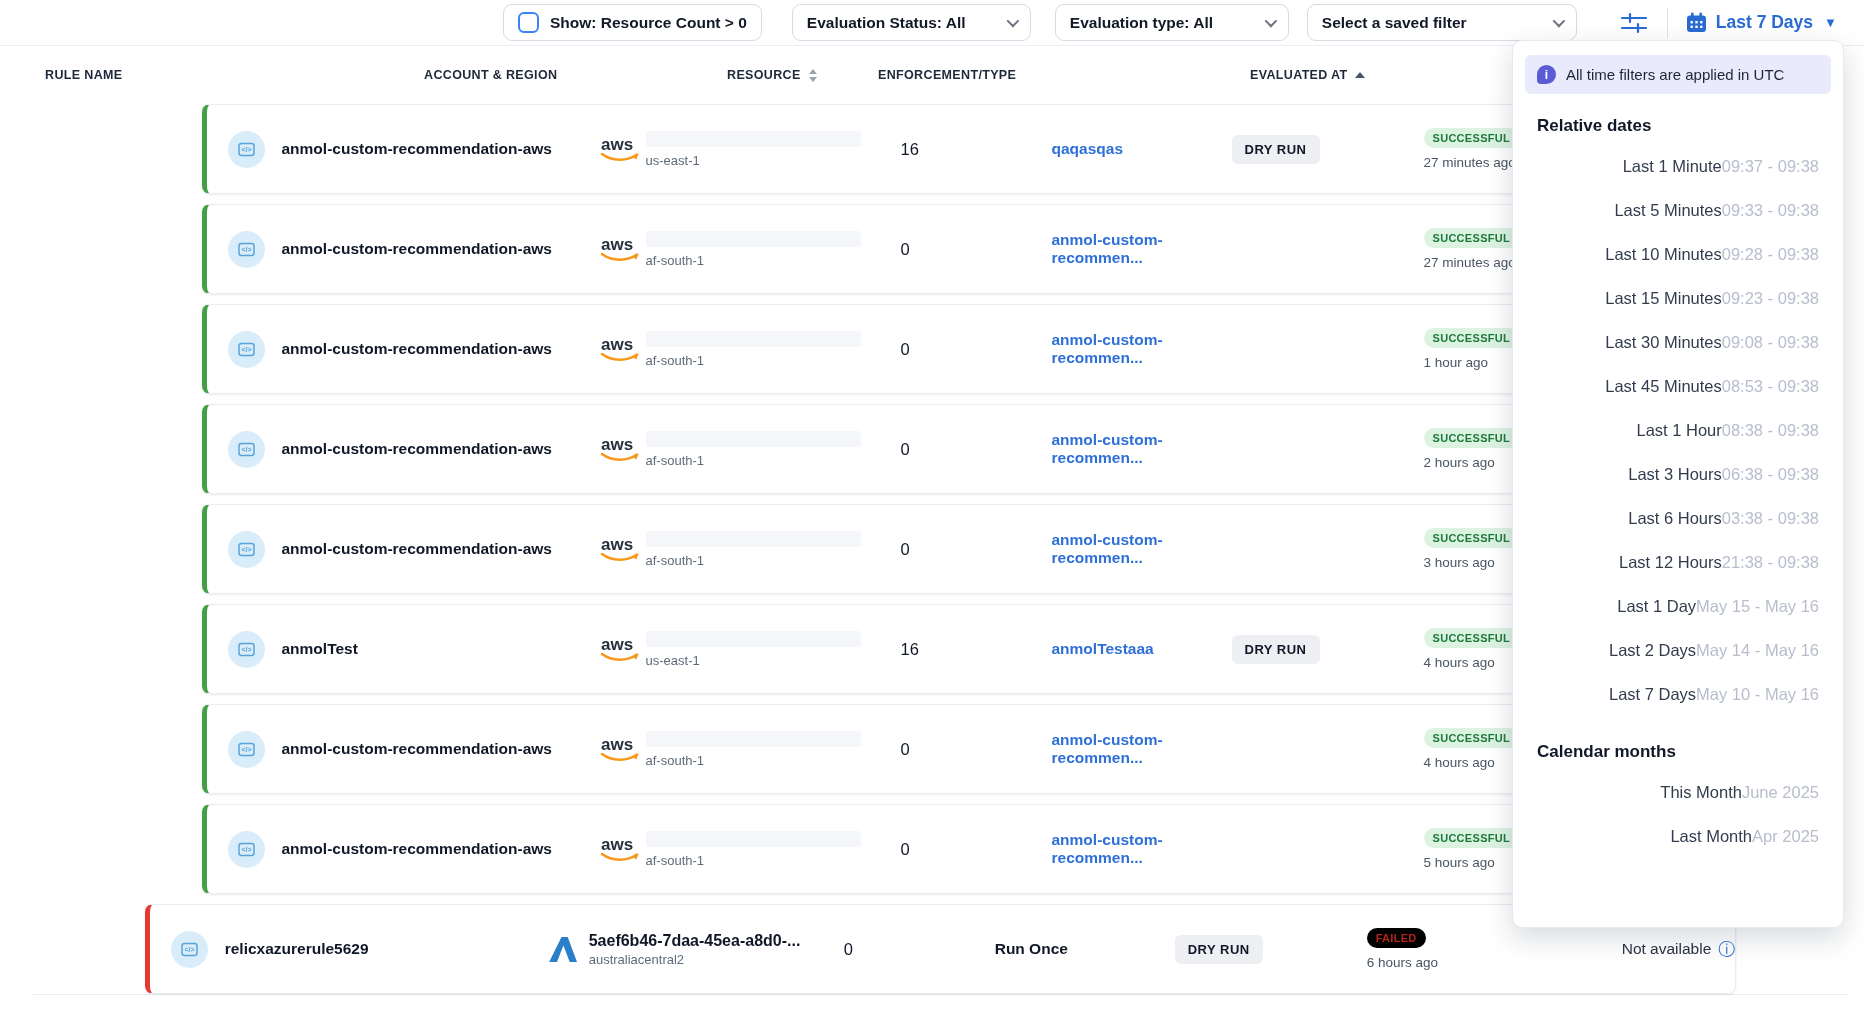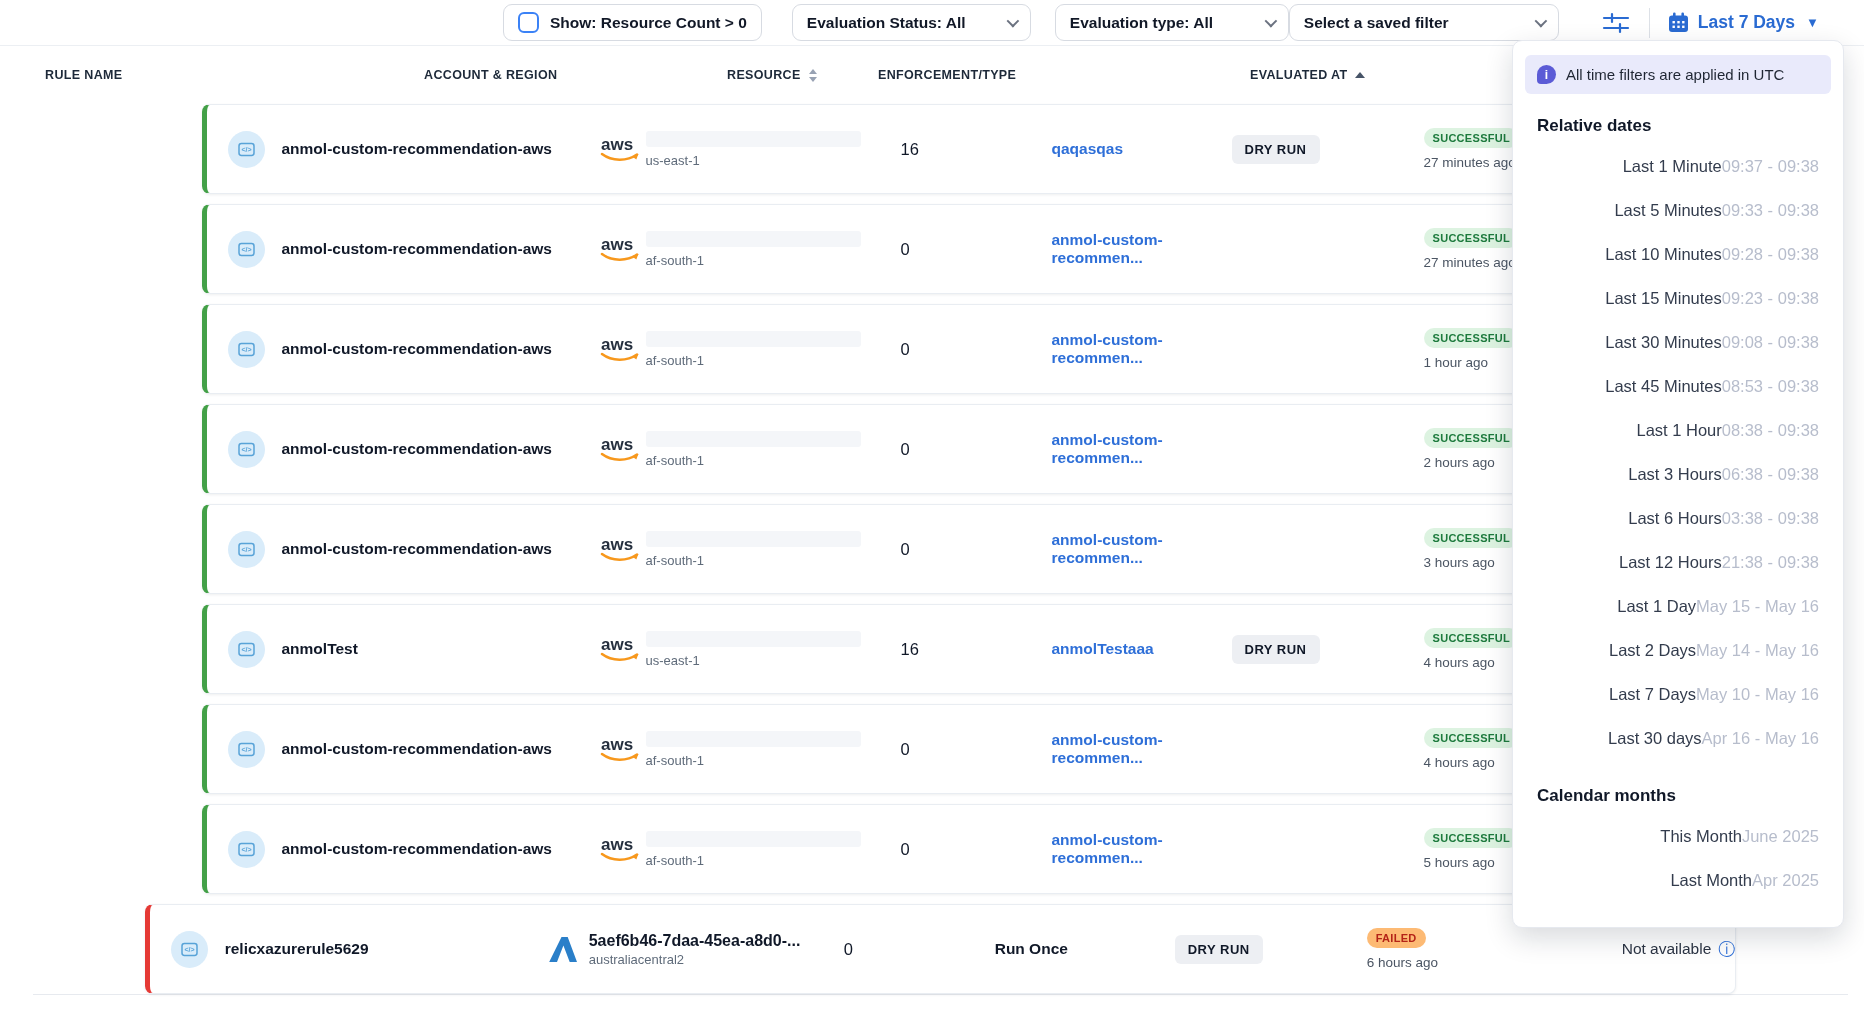--- a/index.html
+++ b/index.html
@@ -12,21 +12,21 @@
   .tb-box { display:flex; align-items:center; height:37px; border:1px solid #d7dbe2;
     border-radius:9px; background:#fff; padding:0 14px; font-size:15.5px; font-weight:700;
     color:#111827; cursor:pointer; white-space:nowrap; }
   .tb-box .chev { margin-left:26px; width:9px; height:9px; border-right:2px solid #6b7280;
     border-bottom:2px solid #6b7280; transform:rotate(45deg) translateY(-2px); }
   .tb-select { font-weight:600; justify-content:space-between; }
   .checkbox { width:21px; height:21px; border:2px solid #3b82f6; border-radius:6px;
     background:#fff; margin-right:11px; flex:0 0 auto; }
   #box-status { margin-left:30px; min-width:239px; }
   #box-type { margin-left:24px; min-width:234px; }
-  #box-saved { min-width:270px; }
+  #box-saved { margin-left:18px; min-width:270px; }
   .sliders-btn { margin-left:42px; cursor:pointer; display:flex; align-items:center; }
   .tb-divider { width:1px; height:30px; background:#dde1e7; margin-left:18px; }
   .date-btn { margin-left:18px; display:flex; align-items:center; gap:9px; cursor:pointer;
     color:#2a6bd2; font-size:17.5px; font-weight:700; }
   .date-btn .caret { font-size:13px; margin-left:2px; }
 
   
   .table-wrap { position:relative; margin:0 16px 0 33px; }
   .cols { display:grid; grid-template-columns:391px 303px 151px 372px 255px 1fr; }
   .thead { height:58px; align-items:center; color:#1d2939; font-size:12.5px; font-weight:700;
@@ -65,21 +65,21 @@
   .cell-enf { display:grid; grid-template-columns:180px auto; align-items:center; }
   .enf-label { font-size:15.5px; font-weight:700; }
   .enf-link { color:#2e6fd8; cursor:pointer; }
   .enf-plain { color:#101828; }
   .dryrun { justify-self:start; background:#edeff3; color:#101828; font-size:13px; font-weight:600;
     letter-spacing:.5px; padding:7px 13px; border-radius:6px; white-space:nowrap; }
 
   .cell-eval { display:flex; flex-direction:column; align-items:flex-start; gap:7px; }
   .status-badge { font-size:11px; font-weight:700; letter-spacing:.3px; padding:4px 9px; border-radius:11px; }
   .status-success { background:#ddf3e1; color:#1d7a3d; }
-  .status-failed { background:#fdba74; color:#b42318; }
+  .status-failed { background:#000000; color:#b42318; }
   .eval-time { font-size:13.5px; color:#4b5563; }
 
   .cell-extra { display:flex; align-items:center; gap:7px; font-size:15.5px; color:#2c3544; }
   .na-icon { color:#2e6fd8; font-size:17px; cursor:pointer; }
 
   
   .date-panel { position:absolute; top:40px; right:20px; width:332px; height:888px; z-index:10;
     background:#fff; border:1px solid #e6e9ef; border-radius:10px;
     box-shadow:0 10px 28px rgba(15,23,42,.16); overflow:hidden; }
   .notice { margin:14px 12px 0; background:#e9eafb; border-radius:6px; padding:10px 12px;
@@ -573,24 +573,20 @@
   <div class="opt">
     <span class="opt-label">Last 2 Days</span>
     <span class="opt-value">May 14 - May 16</span>
   </div>
 
   <div class="opt">
     <span class="opt-label">Last 7 Days</span>
     <span class="opt-value">May 10 - May 16</span>
   </div>
 
-  <div class="opt">
-    <span class="opt-label">Last 30 days</span>
-    <span class="opt-value">Apr 16 - May 16</span>
-  </div>
 </div>
   <div class="panel-heading" style="margin-top:26px;">Calendar months</div>
   <div class="opt-list">
   <div class="opt">
     <span class="opt-label">This Month</span>
     <span class="opt-value">June 2025</span>
   </div>
 
   <div class="opt">
     <span class="opt-label">Last Month</span>

